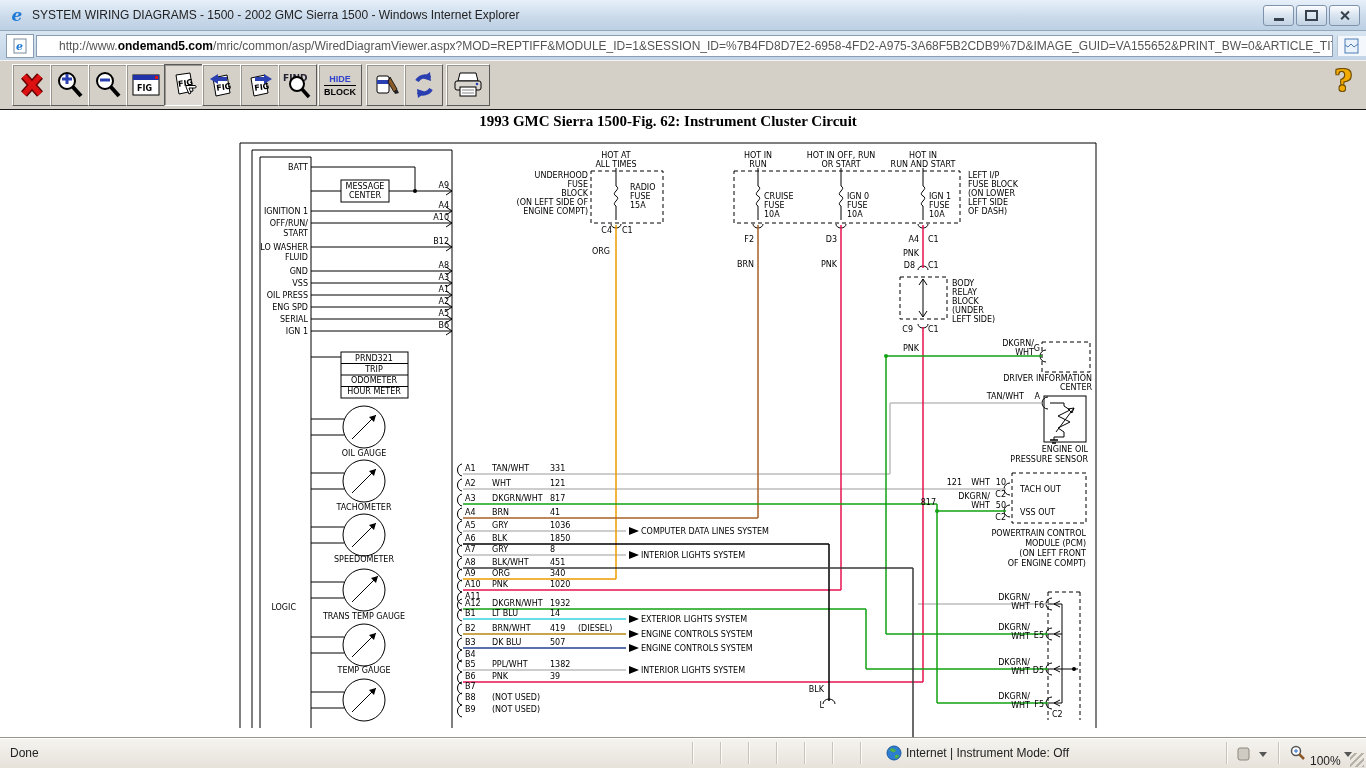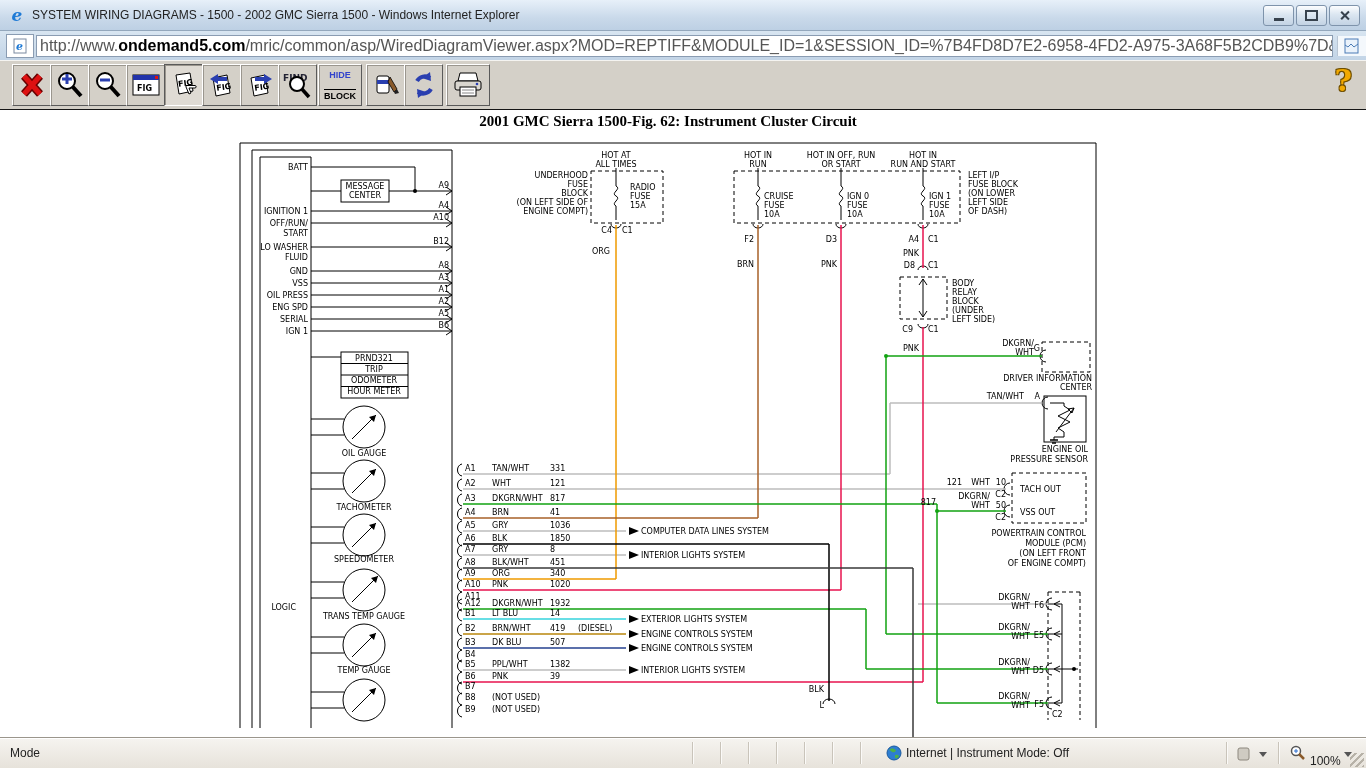--- a/index.html
+++ b/index.html
@@ -19,36 +19,36 @@
   .g-max{width:9px;height:7px;border:2px solid #37424e;}
   .g-x{position:relative;width:11px;height:11px;}
   .g-x:before,.g-x:after{content:"";position:absolute;left:5px;top:0;width:2.4px;height:11px;background:#37424e;}
   .g-x:before{transform:rotate(45deg);} .g-x:after{transform:rotate(-45deg);}
   
   .addrbar{position:absolute;left:0;top:31px;width:1366px;height:29px;
     background:linear-gradient(#d8e5f1,#c2d4e6);display:flex;align-items:center;}
   .favbox{width:26px;height:22px;margin-left:6px;background:#fff;border:1px solid #8a9cb2;
     display:flex;align-items:center;justify-content:center;}
   .addrinput{flex:1;height:20px;margin:0 4px 0 2px;background:#fff;border:1px solid #8a9cb2;
-    font-size:16px;line-height:20px;white-space:nowrap;overflow:hidden;padding-left:3px;color:#555;
+    font-size:12px;line-height:20px;white-space:nowrap;overflow:hidden;padding-left:22px;color:#555;
     display:flex;align-items:center;}
   .addrinput b{color:#000;font-weight:bold;}
   .compatbox{width:28px;height:20px;border-left:1px solid #b9c6d4;margin-left:auto;flex:none;
     display:flex;align-items:center;justify-content:center;background:#f4f8fc;}
   
   .toolbar{position:absolute;left:0;top:60px;width:1366px;height:48px;background:#d4d0c8;
     border-top:1px solid #f5f4f1;border-bottom:2px solid #161616;}
   .tbtn{position:absolute;top:3px;width:37px;height:40px;background:#d4d0c8;
     border:1px solid;border-color:#ffffff #5a5a5a #5a5a5a #ffffff;box-shadow:1px 1px 0 #9a968e inset;
     display:flex;align-items:center;justify-content:center;}
   .tbtn.active{border-color:#5a5a5a #ffffff #ffffff #5a5a5a;
     background:repeating-conic-gradient(#e9e6e0 0% 25%,#d4d0c8 0% 50%) 50%/2px 2px;}
   .tbtn svg{display:block;}
   .hs{font:bold 9px "Liberation Sans",sans-serif;text-align:center;line-height:10px;}
-  .hs .h{color:#3344cc;display:block;border-bottom:1px solid #000;padding-bottom:9px;}
+  .hs .h{color:#3344cc;display:block;border-bottom:1px solid #000;padding-bottom:1px;}
   .hs .s{color:#000;display:block;padding-top:1px;}
   .helpq{position:absolute;right:14px;top:2px;font:bold 30px "DejaVu Serif",serif;color:#f2a900;
     text-shadow:1px 1px 0 #6e4e00,-1px 1px 0 #6e4e00,1px -1px 0 #6e4e00,-1px -1px 0 #6e4e00;}
   
   .content{position:absolute;left:0;top:110px;width:1366px;height:627px;background:#fff;overflow:hidden;}
   .diag-title{position:absolute;left:240px;top:3px;width:856px;text-align:center;
     font:bold 15px "Liberation Serif",serif;color:#000;}
   #dsvg{position:absolute;left:0;top:0;}
   #dsvg text{font-family:"DejaVu Sans",sans-serif;font-size:8px;fill:#000;}
   #dsvg .k{stroke:#000;stroke-width:1;fill:none;}
@@ -197,21 +197,21 @@
       <rect x="9" y="18" width="16" height="9" fill="#fff" stroke="#000"></rect>
       <line x1="11" y1="21" x2="23" y2="21" stroke="#888"></line>
       <line x1="11" y1="24" x2="23" y2="24" stroke="#888"></line>
       <circle cx="26" cy="15" r="1.3" fill="#2a3fb0"></circle>
     </svg>
   </div>
   <span class="helpq">?</span>
 </div>
 
 <div class="content">
-  <div class="diag-title">2001 GMC Sierra 1500-Fig. 62: Instrument Cluster Circuit</div>
+  <div class="diag-title">1993 GMC Sierra 1500-Fig. 62: Instrument Cluster Circuit</div>
 
   <svg id="dsvg" width="1366" height="627" viewBox="0 110 1366 627">
 
     <g class="k">
       <path d="M240,143 H1096 M240,143 V728 M1096,143 V728"></path>
     </g>
 
     <g class="k">
       <path d="M252,150 H452 M252,150 V728 M452,150 V728"></path>
       <path d="M260,157 H311 M260,157 V728 M311,157 V728"></path>
@@ -514,21 +514,21 @@
         <text x="641" y="558" text-anchor="start">INTERIOR LIGHTS SYSTEM</text>
         <text x="641" y="622" text-anchor="start">EXTERIOR LIGHTS SYSTEM</text>
         <text x="641" y="637" text-anchor="start">ENGINE CONTROLS SYSTEM</text>
         <text x="641" y="651" text-anchor="start">ENGINE CONTROLS SYSTEM</text>
         <text x="641" y="673" text-anchor="start">INTERIOR LIGHTS SYSTEM</text>
       </g>
   </svg>
 </div>
 
 <div class="statusbar">
-  <span class="done">Mode</span>
+  <span class="done">Done</span>
   <div class="sdiv" style="left:692px"></div>
     <div class="sdiv" style="left:720px"></div>
   <div class="sdiv" style="left:748px"></div>
     <div class="sdiv" style="left:776px"></div>
   <div class="sdiv" style="left:804px"></div>
     <div class="sdiv" style="left:832px"></div>
   <div class="sdiv" style="left:860px"></div>
   <span class="globe">
     <svg width="16" height="16">
         <circle cx="8" cy="8" r="7" fill="#2d7dd2" stroke="#1a5a9e"></circle>

